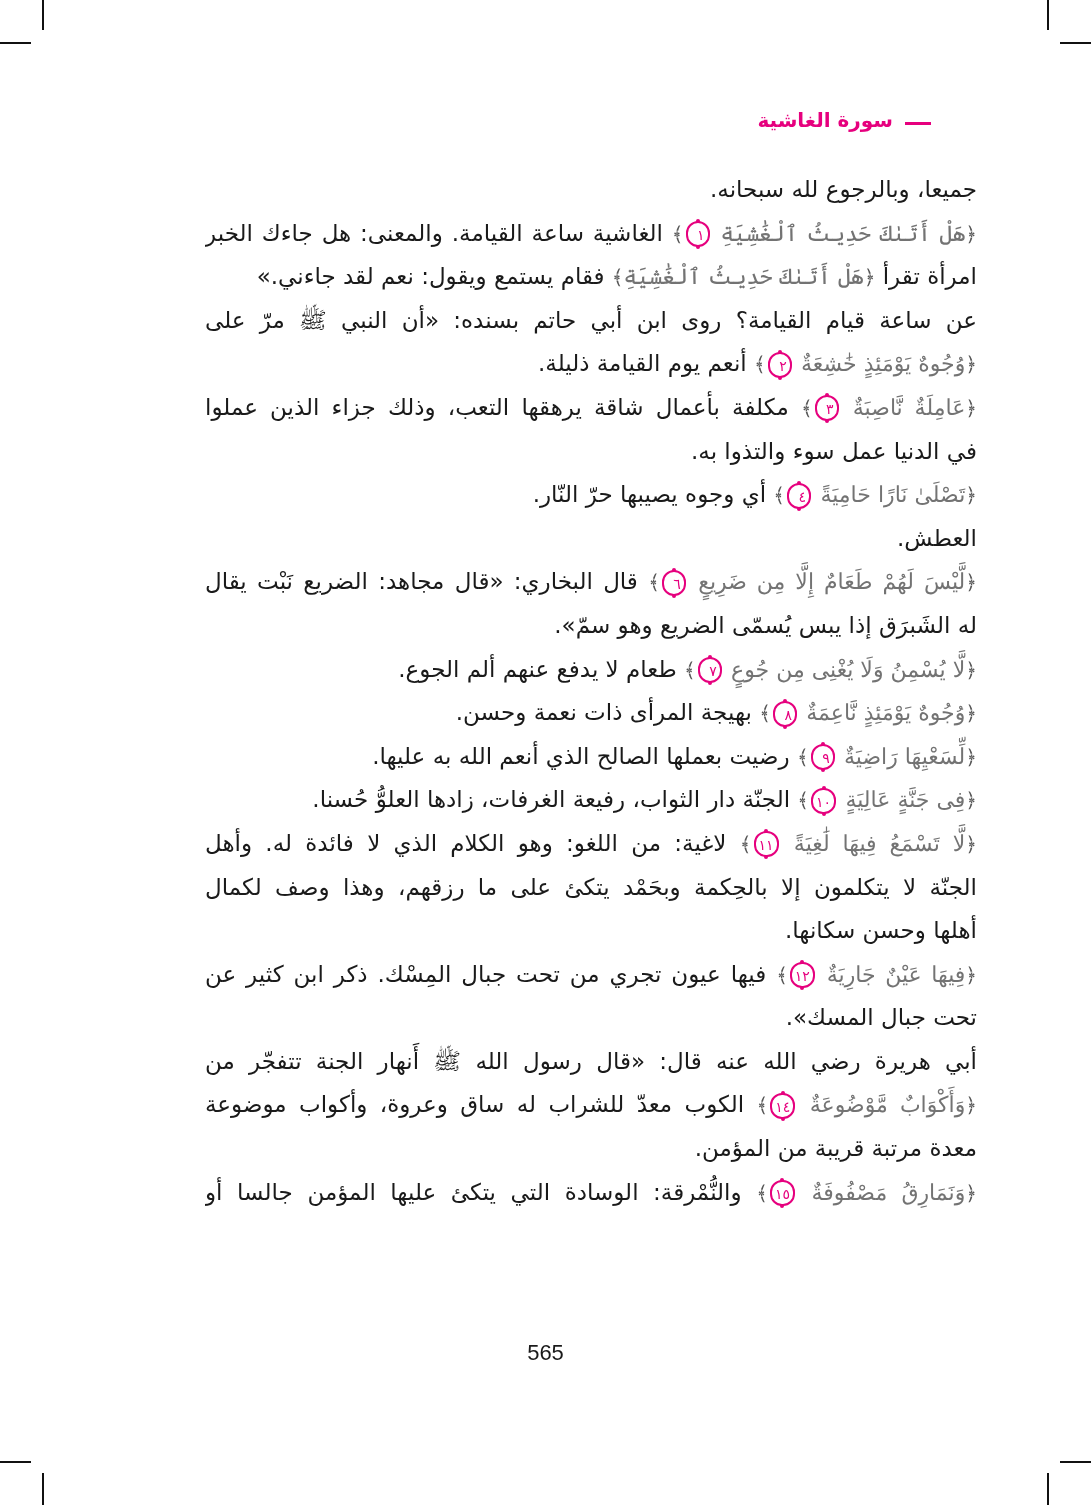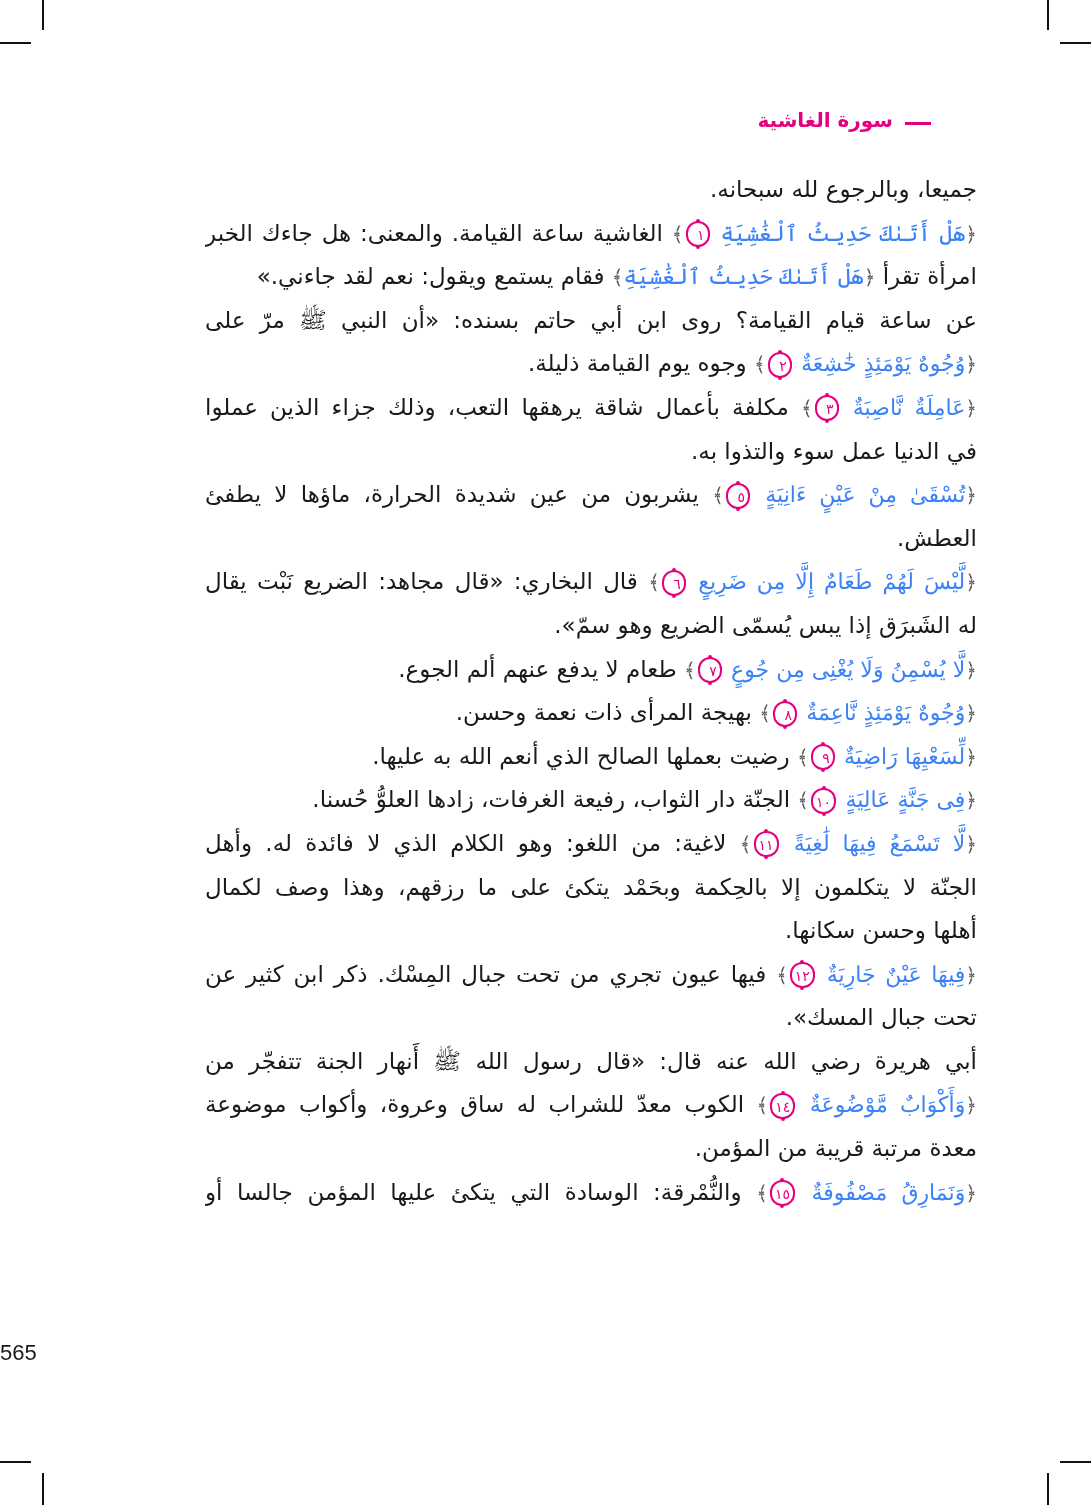--- a/index.html
+++ b/index.html
@@ -60,21 +60,21 @@
       font-size: 23px;
       white-space: nowrap;
       overflow: hidden;
       text-align: justify;
       text-align-last: justify;
     }
     .line.last {
       text-align-last: right;
     }
     .verse {
-      color: #3b82f6;
+      color: #737373;
       font-family: "DejaVu Serif", serif;
       font-size: 22px;
     }
     .bracket {
       color: #555;
       font-family: "DejaVu Serif", serif;
       font-size: 20px;
     }
     .ayah-num {
       display: inline-block;
@@ -103,20 +103,21 @@
       border-radius: 50%;
     }
     .ayah-num::before { top: -4px; }
     .ayah-num::after { bottom: -4px; }
 
     .page-number {
       position: absolute;
       top: 1340px;
       left: 0;
       width: 1091px;
+      text-align: center;
       font-family: "Liberation Sans", sans-serif;
       font-size: 22px;
       color: #1a1a1a;
     }
   </style>
 </head>
 <body>
 
 <div class="crop v" style="left:42px;top:0;height:30px;"></div>
 <div class="crop h" style="left:0;top:42px;width:31px;"></div>
@@ -130,24 +131,24 @@
 <div class="running-head">
   <span class="rule"></span>
   <span class="title">سورة الغاشية</span>
 </div>
 
 <div class="page-body" id="page-body">
     <div class="line last"><span>جميعا، وبالرجوع لله سبحانه.</span></div>
     <div class="line"><span class="bracket">﴿</span><span class="verse">هَلْ أَتَىٰكَ حَدِيثُ ٱلْغَٰشِيَةِ</span> <span class="ayah-num">١</span><span class="bracket">﴾</span> <span>الغاشية ساعة القيامة. والمعنى: هل جاءك الخبر</span></div>
     <div class="line last"><span>امرأة تقرأ</span> <span class="bracket">﴿</span><span class="verse">هَلْ أَتَىٰكَ حَدِيثُ ٱلْغَٰشِيَةِ</span><span class="bracket">﴾</span> <span>فقام يستمع ويقول: نعم لقد جاءني.»</span></div>
     <div class="line"><span>عن ساعة قيام القيامة؟ روى ابن أبي حاتم بسنده: «أن النبي ﷺ مرّ على</span></div>
-    <div class="line last"><span class="bracket">﴿</span><span class="verse">وُجُوهٌ يَوْمَئِذٍ خَٰشِعَةٌ</span> <span class="ayah-num">٢</span><span class="bracket">﴾</span> <span>وجوه يوم القيامة ذليلة.</span></div>
+    <div class="line last"><span class="bracket">﴿</span><span class="verse">وُجُوهٌ يَوْمَئِذٍ خَٰشِعَةٌ</span> <span class="ayah-num">٢</span><span class="bracket">﴾</span> <span>أنعم يوم القيامة ذليلة.</span></div>
     <div class="line"><span class="bracket">﴿</span><span class="verse">عَامِلَةٌ نَّاصِبَةٌ</span> <span class="ayah-num">٣</span><span class="bracket">﴾</span> <span>مكلفة بأعمال شاقة يرهقها التعب، وذلك جزاء الذين عملوا</span></div>
     <div class="line last"><span>في الدنيا عمل سوء والتذوا به.</span></div>
-    <div class="line"><span class="bracket">﴿</span><span class="verse">تُسْقَىٰ مِنْ عَيْنٍ ءَانِيَةٍ</span> <span class="ayah-num">٥</span><span class="bracket">﴾</span> <span>يشربون من عين شديدة الحرارة، ماؤها لا يطفئ</span></div>
+    <div class="line last"><span class="bracket">﴿</span><span class="verse">تَصْلَىٰ نَارًا حَامِيَةً</span> <span class="ayah-num">٤</span><span class="bracket">﴾</span> <span>أي وجوه يصيبها حرّ النّار.</span></div>
     <div class="line last"><span>العطش.</span></div>
     <div class="line"><span class="bracket">﴿</span><span class="verse">لَّيْسَ لَهُمْ طَعَامٌ إِلَّا مِن ضَرِيعٍ</span> <span class="ayah-num">٦</span><span class="bracket">﴾</span> <span>قال البخاري: «قال مجاهد: الضريع نَبْت يقال</span></div>
     <div class="line last"><span>له الشَبرَق إذا يبس يُسمّى الضريع وهو سمّ».</span></div>
     <div class="line last"><span class="bracket">﴿</span><span class="verse">لَّا يُسْمِنُ وَلَا يُغْنِى مِن جُوعٍ</span> <span class="ayah-num">٧</span><span class="bracket">﴾</span> <span>طعام لا يدفع عنهم ألم الجوع.</span></div>
     <div class="line last"><span class="bracket">﴿</span><span class="verse">وُجُوهٌ يَوْمَئِذٍ نَّاعِمَةٌ</span> <span class="ayah-num">٨</span><span class="bracket">﴾</span> <span>بهيجة المرأى ذات نعمة وحسن.</span></div>
     <div class="line last"><span class="bracket">﴿</span><span class="verse">لِّسَعْيِهَا رَاضِيَةٌ</span> <span class="ayah-num">٩</span><span class="bracket">﴾</span> <span>رضيت بعملها الصالح الذي أنعم الله به عليها.</span></div>
     <div class="line last"><span class="bracket">﴿</span><span class="verse">فِى جَنَّةٍ عَالِيَةٍ</span> <span class="ayah-num">١٠</span><span class="bracket">﴾</span> <span>الجنّة دار الثواب، رفيعة الغرفات، زادها العلوُّ حُسنا.</span></div>
     <div class="line"><span class="bracket">﴿</span><span class="verse">لَّا تَسْمَعُ فِيهَا لَٰغِيَةً</span> <span class="ayah-num">١١</span><span class="bracket">﴾</span> <span>لاغية: من اللغو: وهو الكلام الذي لا فائدة له. وأهل</span></div>
     <div class="line"><span>الجنّة لا يتكلمون إلا بالحِكمة وبحَمْد يتكئ على ما رزقهم، وهذا وصف لكمال</span></div>
     <div class="line last"><span>أهلها وحسن سكانها.</span></div>

